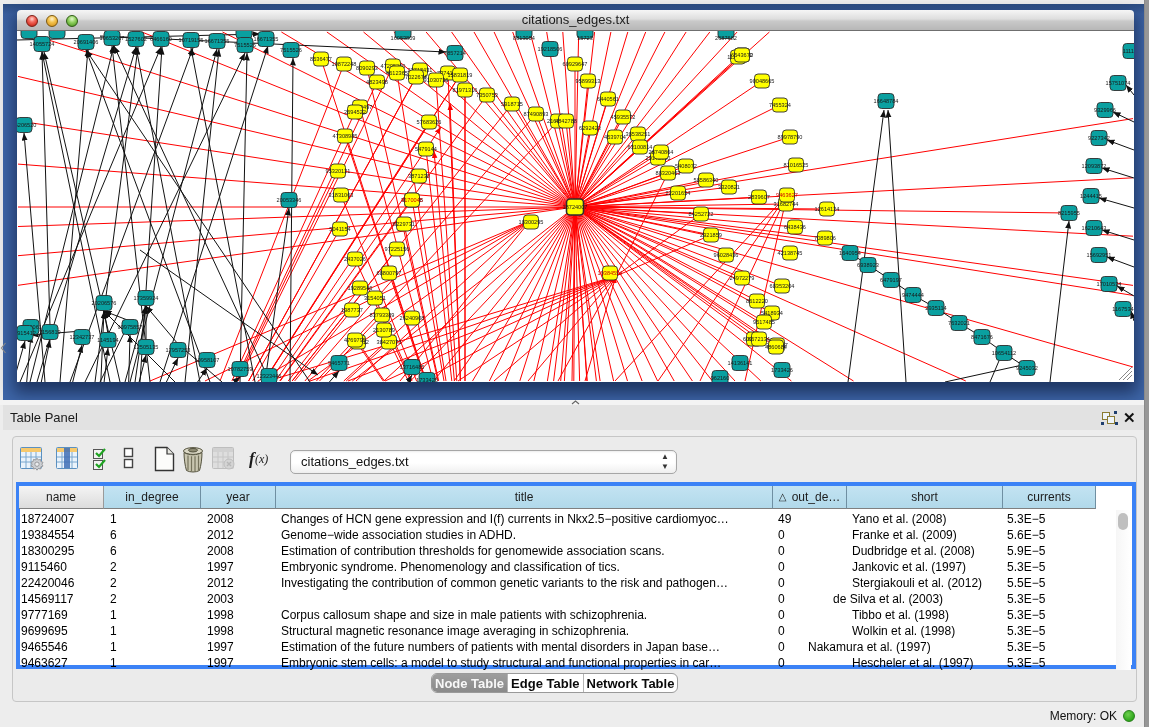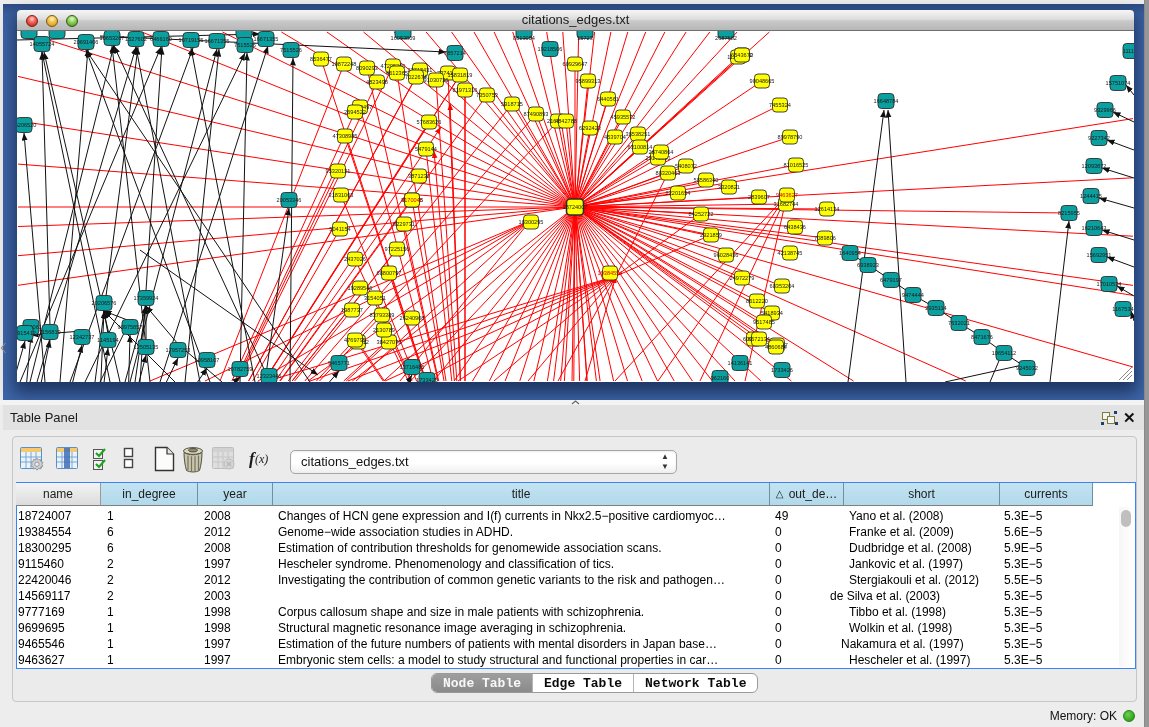--- a/index.html
+++ b/index.html
@@ -29,35 +29,35 @@
 .fico { position:absolute; left:1101px; top:410px; }
 .xico { position:absolute; left:1123px; top:405px; font-size:15px; font-weight:bold; color:#111; line-height:25px; }
 .browser { position:absolute; left:12px; top:436px; width:1125px; height:266px;
   background:#ebebeb; border:1px solid #c6c6c6; border-radius:4px; }
 .tbicons { position:absolute; left:16px; top:444px; }
 .combo { position:absolute; left:290px; top:450px; width:387px; height:24px; background:linear-gradient(180deg,#fff 0,#fff 55%,#efefef 100%);
   border:1px solid #a6a6a6; border-radius:5px; font-size:13px; line-height:22px; color:#111;
   padding-left:10px; box-shadow:inset 0 1px 2px rgba(0,0,0,0.08); }
 .combo .ud { position:absolute; right:7px; top:1px; font-size:8px; color:#333; line-height:10px; }
 .tblwrap { position:absolute; left:16px; top:482px; width:1120px; height:187px;
-  border:1px solid #3b82f6; background:#fff; }
+  border:4px solid #3b82f6; background:#fff; }
 .hc { position:absolute; top:0; height:23px; font-size:12px; color:#1c1c1c; text-align:center;
   line-height:22px; border-right:1px solid #6f8fa2; border-bottom:1px solid #808080; }
 .hb { background:linear-gradient(180deg,#c3e3f2 0,#b1d9ea 100%); }
 .hg { background:linear-gradient(180deg,#f4f4f4 0,#dcdcdc 100%); border-right:1px solid #9a9a9a; }
 .tri { font-size:10px; position:relative; top:-1px; margin-right:2px; }
 .tbody { position:absolute; left:0; top:25px; width:1118px; height:160px; overflow:hidden; }
 .tr { position:absolute; left:0; height:16px; width:1110px; font-size:12px; color:#000; }
 .tr span { position:absolute; top:0; line-height:16px; white-space:nowrap; }
 .vscroll { position:absolute; right:1px; top:24px; width:15px; height:160px; background:linear-gradient(90deg,#f6f6f6,#fff); }
 .vthumb { position:absolute; left:2px; top:3px; width:10px; height:17px; background:#bfbfbf; border-radius:5px; }
 .tabs { position:absolute; left:431px; top:673px; height:20px; display:flex;
   border:1px solid #9a9a9a; border-radius:6px; overflow:hidden; background:#fff;
   font-size:13px; }
-.tab { padding:0 11px; line-height:19px; color:#0a0a0a; font-weight:bold;font-family:Liberation Mono, monospace; }
+.tab { padding:0 3px; line-height:19px; color:#0a0a0a; font-weight:bold; }
 .tab.sel { background:linear-gradient(180deg,#9e9e9e,#8a8a8a); color:#f8f8f8; }
 .tab + .tab { border-left:1px solid #b5b5b5; }
 .status { position:absolute; right:14px; top:709px; font-size:12px; color:#111; }
 .dot { display:inline-block; width:12px; height:12px; border-radius:50%;
   background:radial-gradient(circle at 40% 35%, #6ed04e, #2fa71c 70%, #1f7d10); border:1px solid #27801a; vertical-align:-2px; margin-left:6px; }
 </style></head>
 <body>
 <div id="root">
  <div class="desk"></div>
  <div class="win">
@@ -729,21 +729,21 @@
           <span style="left:187px">2008</span>
           <span style="left:261px">Estimation of contribution thresholds for genomewide association scans.</span>
           <span style="left:758px">0</span>
           <span style="left:832px">Dudbridge et al. (2008)</span>
           <span style="left:987px">5.9E−5</span>
         </div>
 <div class="tr" style="top:48px">
           <span style="left:1px">9115460</span>
           <span style="left:90px">2</span>
           <span style="left:187px">1997</span>
-          <span style="left:261px">Hescheler syndrome. Phenomenology and classification of tics.</span>
+          <span style="left:261px">Embryonic syndrome. Phenomenology and classification of tics.</span>
           <span style="left:758px">0</span>
           <span style="left:832px">Jankovic et al. (1997)</span>
           <span style="left:987px">5.3E−5</span>
         </div>
 <div class="tr" style="top:64px">
           <span style="left:1px">22420046</span>
           <span style="left:90px">2</span>
           <span style="left:187px">2012</span>
           <span style="left:261px">Investigating the contribution of common genetic variants to the risk and pathogen…</span>
           <span style="left:758px">0</span>
@@ -775,21 +775,21 @@
           <span style="left:758px">0</span>
           <span style="left:832px">Wolkin et al. (1998)</span>
           <span style="left:987px">5.3E−5</span>
         </div>
 <div class="tr" style="top:128px">
           <span style="left:1px">9465546</span>
           <span style="left:90px">1</span>
           <span style="left:187px">1997</span>
           <span style="left:261px">Estimation of the future numbers of patients with mental disorders in Japan base…</span>
           <span style="left:758px">0</span>
-          <span style="left:824px">Nakamura et al. (1997)</span>
+          <span style="left:788px">Nakamura et al. (1997)</span>
           <span style="left:987px">5.3E−5</span>
         </div>
 <div class="tr" style="top:144px">
           <span style="left:1px">9463627</span>
           <span style="left:90px">1</span>
           <span style="left:187px">1997</span>
           <span style="left:261px">Embryonic stem cells: a model to study structural and functional properties in car…</span>
           <span style="left:758px">0</span>
           <span style="left:832px">Hescheler et al. (1997)</span>
           <span style="left:987px">5.3E−5</span>

